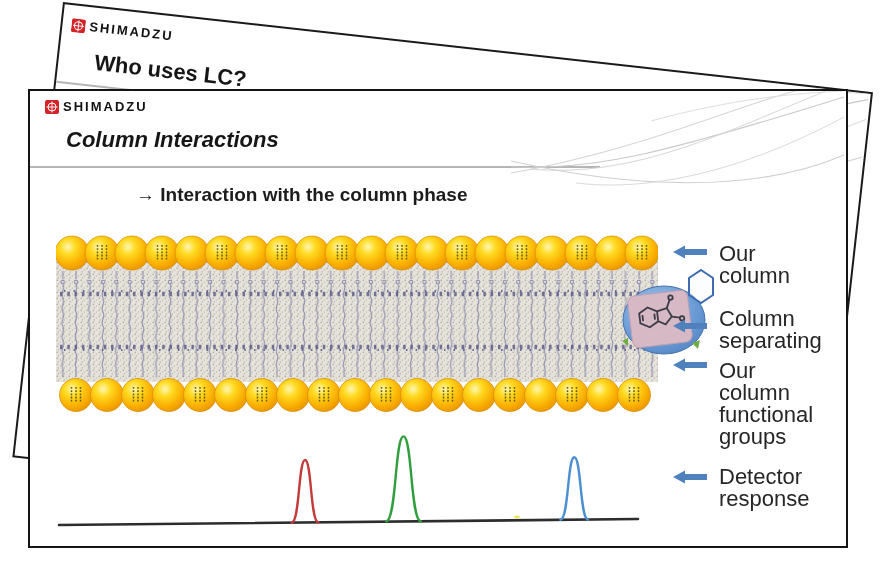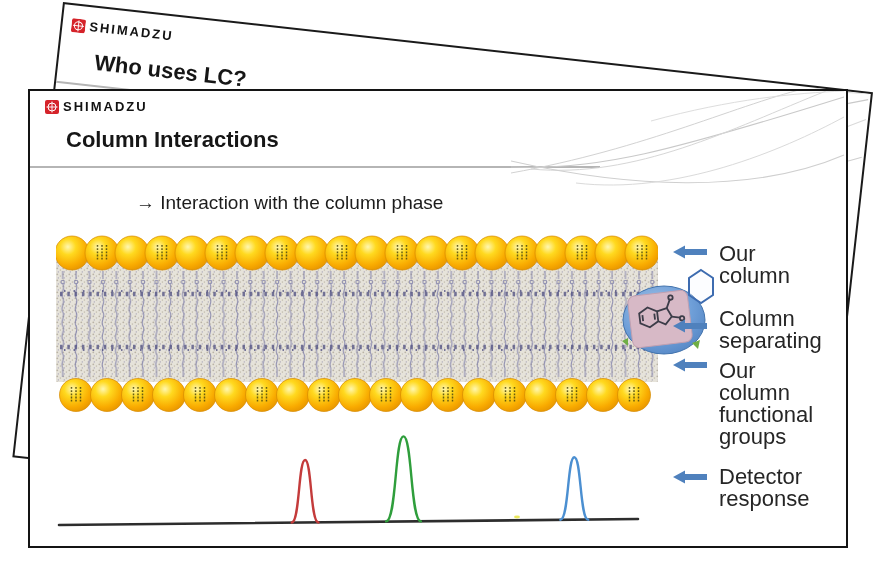--- a/index.html
+++ b/index.html
@@ -16,26 +16,26 @@
   #front-slide{
     left:28px;top:89px;width:820px;height:459px;
     border:2.5px solid #141414;z-index:2;
   }
   .logo{position:absolute;display:flex;align-items:center;gap:4px;}
   #back-slide .logo{left:9px;top:12px;}
   #front-slide .logo{left:15px;top:8px;}
   .logo-text{font-size:13px;font-weight:bold;letter-spacing:2px;color:#121212;white-space:nowrap;}
   .slide-title{position:absolute;font-size:22px;font-weight:bold;color:#161616;white-space:nowrap;}
   #back-title{left:36px;top:42px;}
-  #front-title{left:36px;top:36px;}
+  #front-title{left:36px;top:36px;font-style:italic;}
   .divider{position:absolute;height:2px;background:#b5b5b5;}
   #back-divider{left:0;top:77px;width:580px;}
   #front-divider{left:0;top:75px;width:570px;}
   .swirls{position:absolute;right:0;top:0;}
-  #subtitle{position:absolute;left:106px;top:93px;font-size:19px;font-weight:normal;color:#1c1c1c;white-space:nowrap;margin-top:8px;}
+  #subtitle{position:absolute;left:106px;top:93px;font-size:19px;font-weight:bold;color:#1c1c1c;white-space:nowrap;}
   #membrane{position:absolute;left:26px;top:140px;}
   #molecule{position:absolute;left:582px;top:176px;}
   .annot-arrow{position:absolute;left:643px;}
   .annot-label{position:absolute;left:689px;width:112px;font-size:22px;line-height:22px;color:#262626;}
   #chromo{position:absolute;left:18px;top:337px;}
 </style>
 </head>
 <body>
 
 <div class="slide" id="back-slide">

